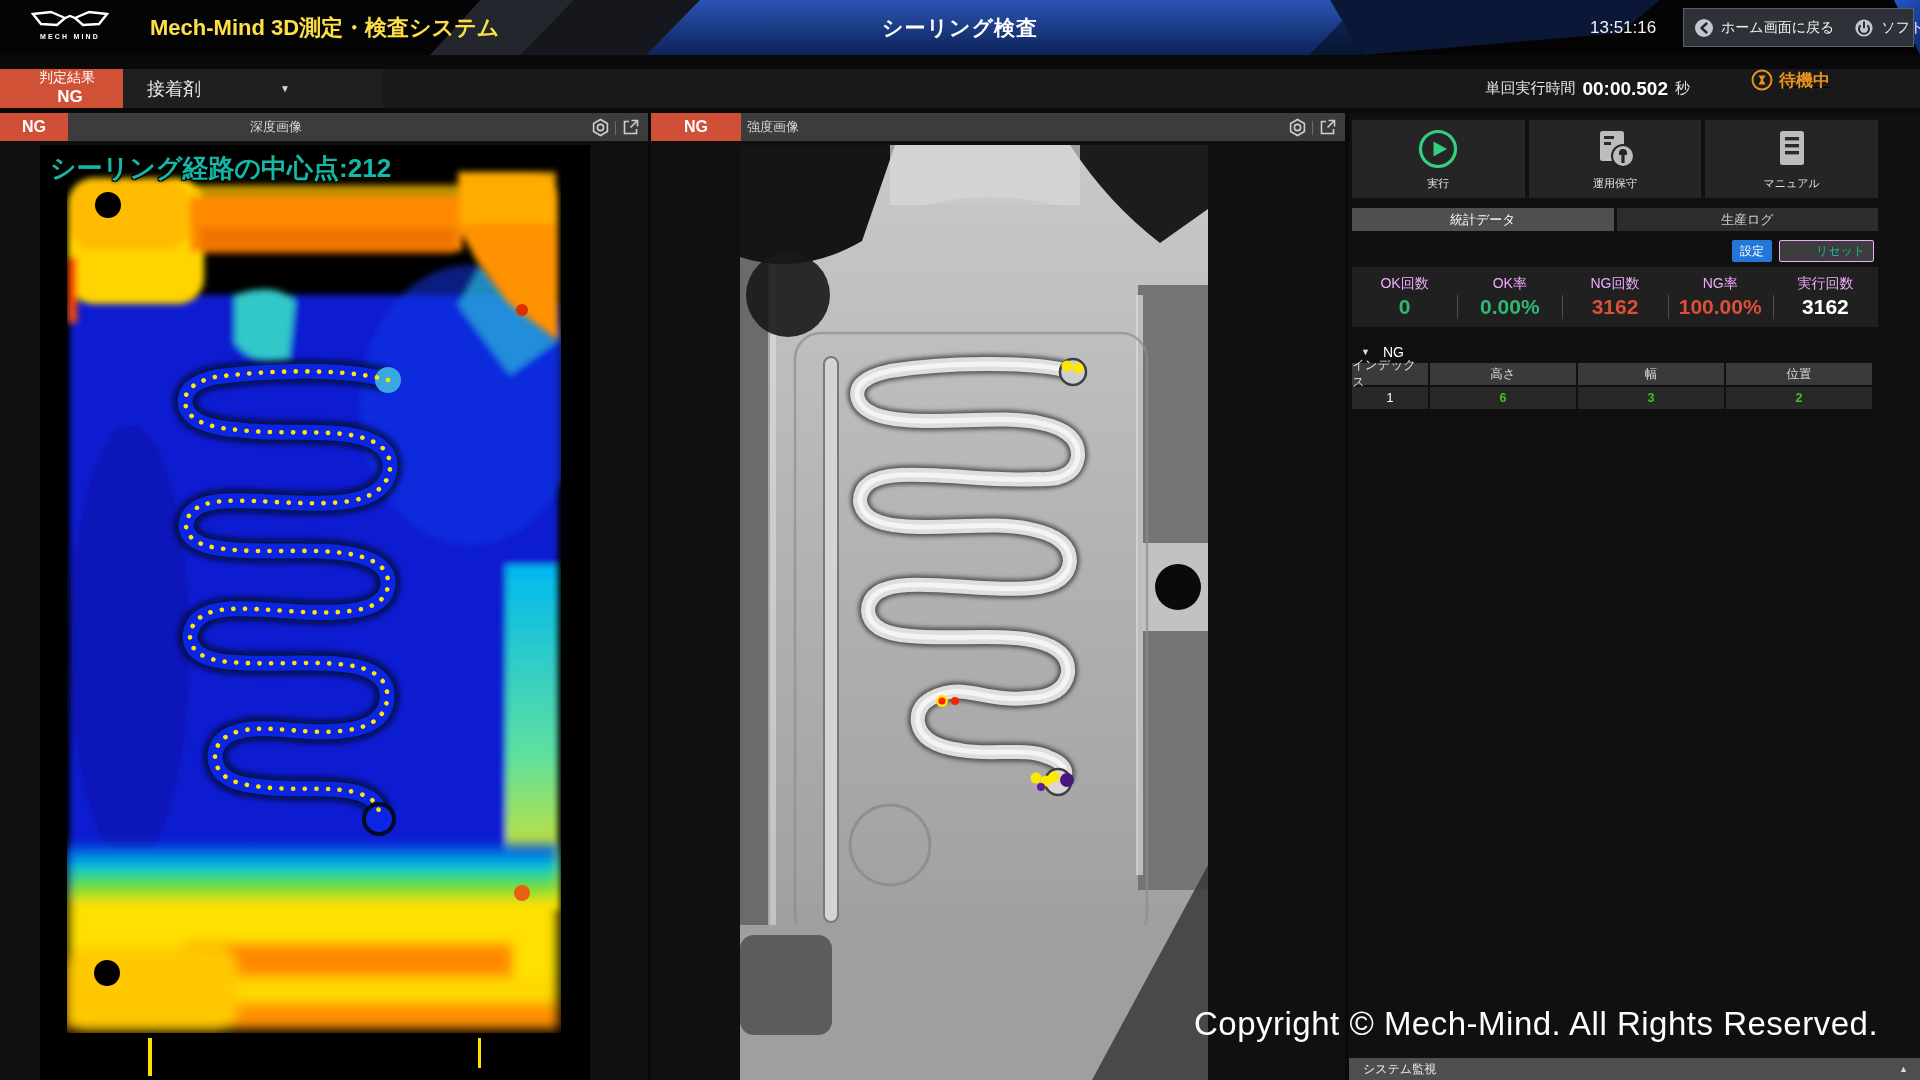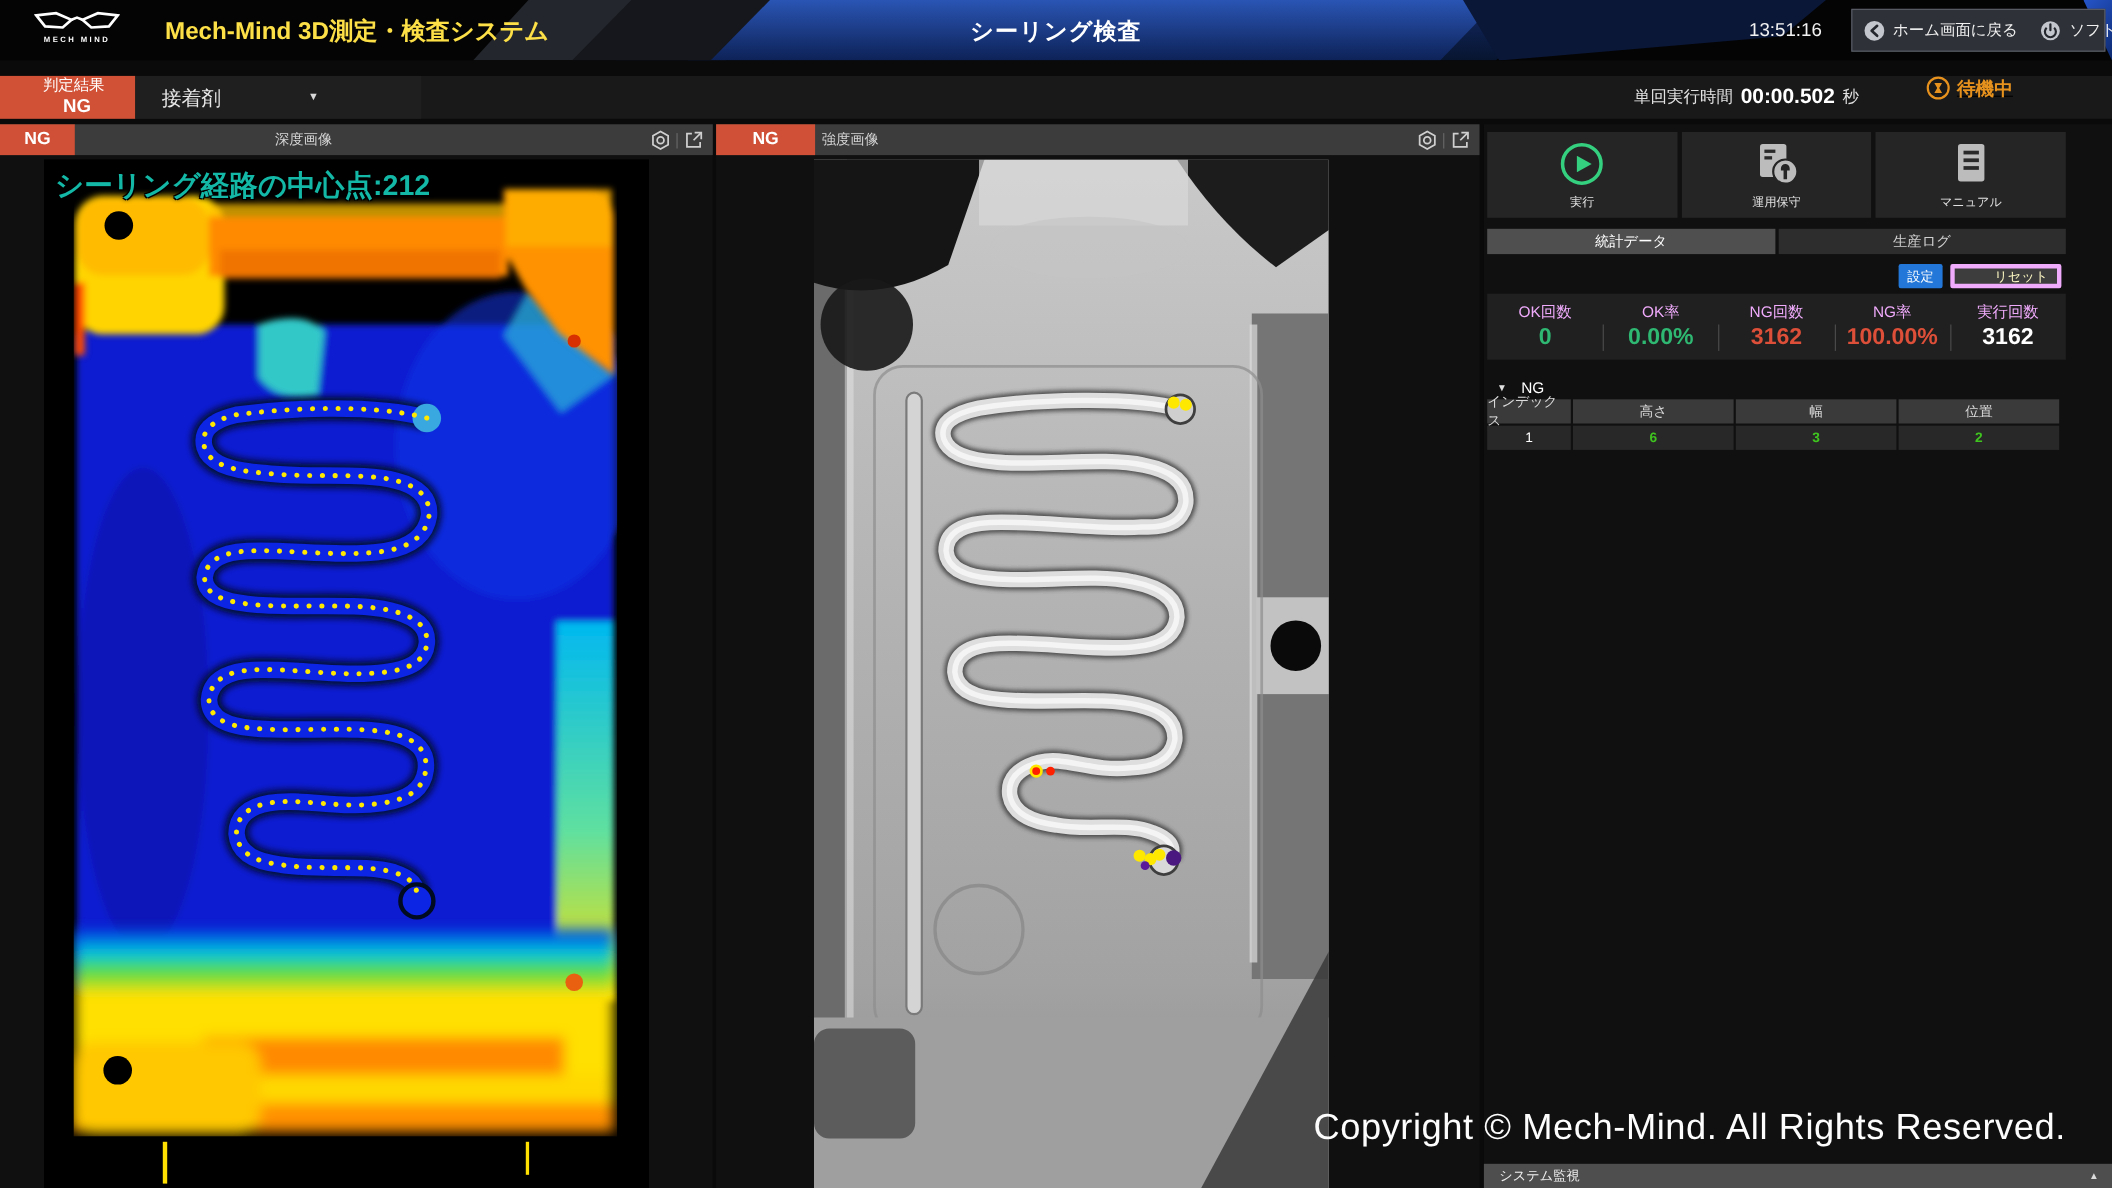--- a/index.html
+++ b/index.html
@@ -66,21 +66,21 @@
   .actions { position:absolute; left:3px; top:7px; width:526px; height:78px; display:flex; gap:4px; }
   .action-tile { flex:1; background:#252525; display:flex; flex-direction:column; align-items:center; justify-content:center; gap:6px; cursor:default; }
   .action-tile .a-label { color:#e2e2e2; font-size:11px; }
   .tabs { position:absolute; left:3px; top:95px; width:526px; height:23px; display:flex; gap:3px; }
   .tab { flex:1; display:flex; align-items:center; justify-content:center; font-size:13px; cursor:default; }
   .tab.active { background:#4f4f4f; color:#fff; }
   .tab.inactive { background:#2d2d2d; color:#cfcfcf; }
   .mini-btns { position:absolute; right:46px; top:127px; display:flex; gap:7px; }
   .mini-btn { height:22px; display:flex; align-items:center; justify-content:center; font-size:12px; border-radius:2px; padding:0 8px; cursor:default; }
   .mini-btn.blue { background:#2277d8; color:#fff; }
-  .mini-btn.grey { background:#3d3d3d; color:#fef9c3; border:4px solid #f0abfc;padding-left:36px; }
+  .mini-btn.grey { background:#3d3d3d; color:#14b8a6; border:1px solid #f0abfc;padding-left:36px; }
   .stats { position:absolute; left:3px; top:154px; width:526px; height:60px; background:#202020; display:flex; }
   .stat { flex:1; display:flex; flex-direction:column; align-items:center; justify-content:center; gap:2px; position:relative; }
   .stat .s-h { color:#f0abfc; font-size:14px; }
   .stat .s-v { font-size:21px; font-weight:bold; }
   .stat:not(:first-child)::before { content:""; position:absolute; left:0; bottom:8px; width:1px; height:24px; background:#4e4e4e; }
   .c-green { color:#2eb872; } .c-red { color:#dd4f38; } .c-white { color:#fff; }
   .ng-head { position:absolute; left:12px; top:231px; display:flex; align-items:center; gap:13px; color:#fff; cursor:default; }
   .ng-head .tri { font-size:9px; color:#e0e0e0; }
   .ng-head .t { font-size:14px; }
   .ngtable { position:absolute; left:3px; top:250px; width:520px; }

